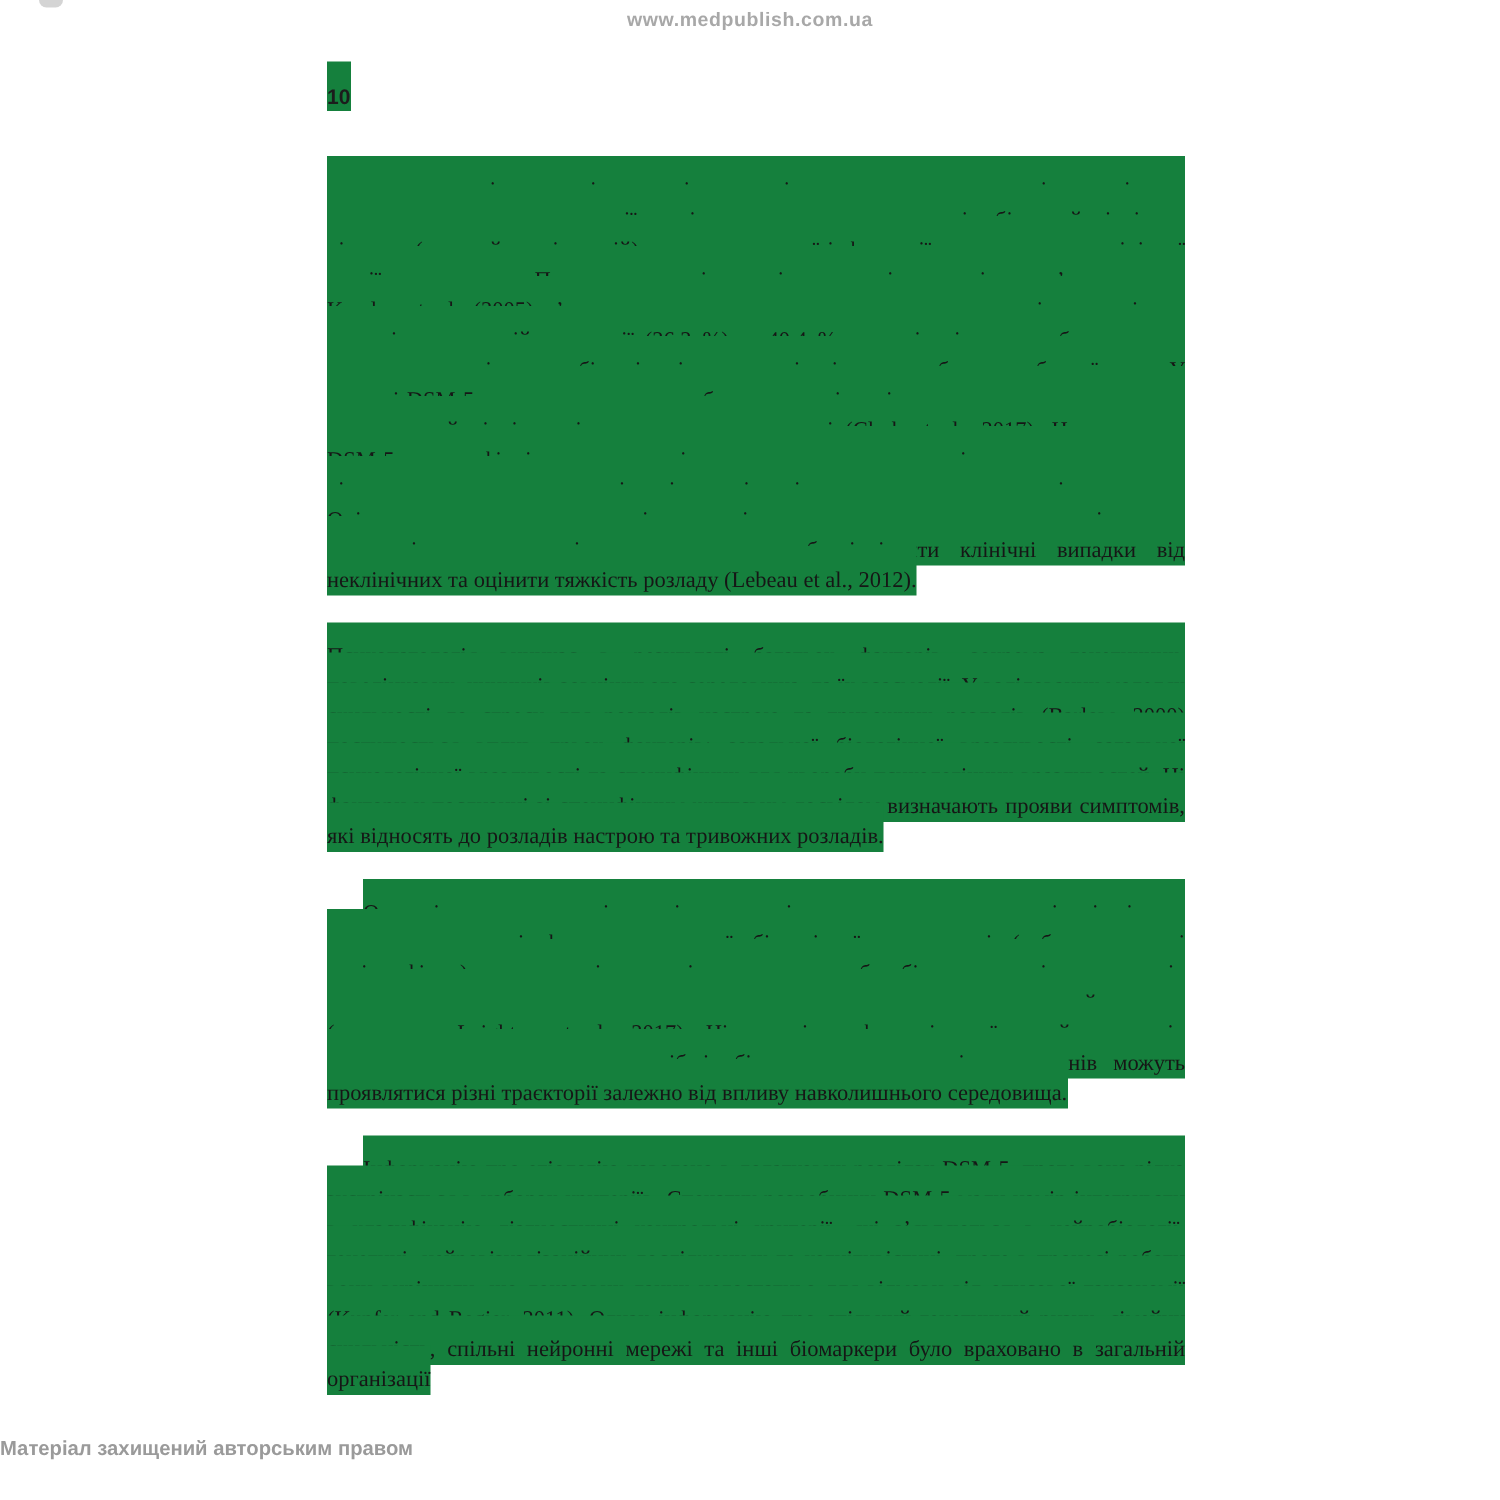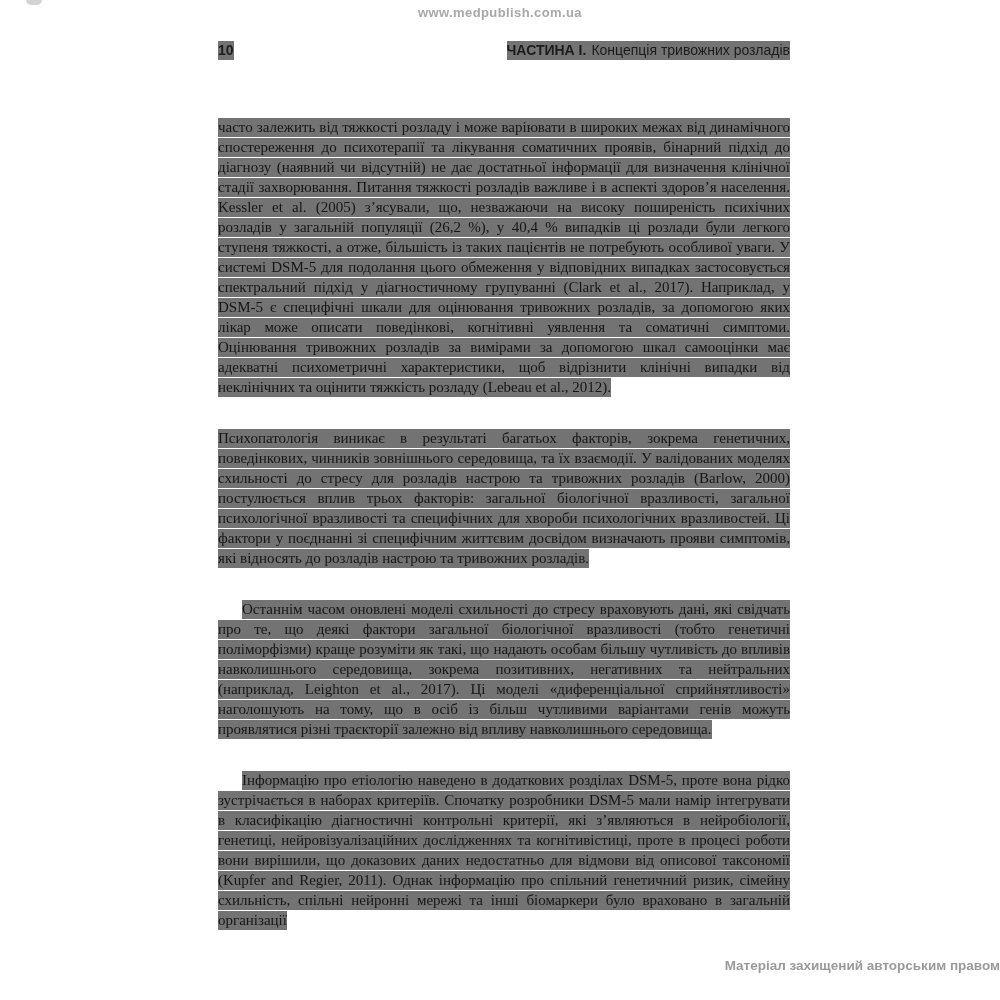--- a/index.html
+++ b/index.html
@@ -43,22 +43,22 @@
     display: flex;
     justify-content: space-between;
     align-items: baseline;
     font-family: "Liberation Sans", sans-serif;
     font-size: 14px;
     color: #1c1c1c;
   }
   .page-number { font-weight: bold; }
   .part-label { font-weight: bold; margin-right: 5px; }
   .hl {
-    background: #737373;
-    padding: 1px 0 2px 0;
+    background: #15803d;
+    padding: 15px 0 2px 0;
   }
   .body-col {
     position: absolute;
     top: 86px;
     left: 218px;
     width: 572px;
   }
   .para {
     text-align: justify;
     font-size: 15px;
@@ -74,43 +74,38 @@
     letter-spacing: 0.2px;
     color: #1f1f1f;
     margin-top: 24px;
     margin-bottom: 15px;
   }
   .footer {
     position: absolute;
     bottom: 7px;
     left: 0;
     right: 0;
-    text-align: right;
+    text-align: left;
     font-family: "Liberation Sans", sans-serif;
     font-weight: bold;
     font-size: 13.5px;
     color: #9a9a9a;
   }
 </style>
 </head>
 <body>
 
 <div class="page">
 
   <div class="scan-artifact"></div>
 
   <div class="watermark">www.medpublish.com.ua</div>
 
   <div class="header">
     <span class="page-number hl">10</span>
-    <span class="running-title">
-      <span class="hl">
-        <span class="part-label">ЧАСТИНА І.</span><span>Концепція тривожних розладів</span>
-      </span>
-    </span>
   </div>
 
   <div class="body-col">
 
     <p class="para">
       <span class="hl">часто залежить від тяжкості розладу і може варіювати в широких межах від динамічного спостереження до психотерапії та лікування соматичних проявів, бінарний підхід до діагнозу (наявний чи відсутній) не дає достатньої інформації для визначення клінічної стадії захворювання. Питання тяжкості розладів важливе і в аспекті здоров’я населення. Kessler et al. (2005) з’ясували, що, незважаючи на високу поширеність психічних розладів у загальній популяції (26,2 %), у 40,4 % випадків ці розлади були легкого ступеня тяжкості, а отже, більшість із таких пацієнтів не потребують особливої уваги. У системі DSM-5 для подолання цього обмеження у відповідних випадках застосовується спектральний підхід у діагностичному групуванні (Clark et al., 2017). Наприклад, у DSM-5 є специфічні шкали для оцінювання тривожних розладів, за допомогою яких лікар може описати поведінкові, когнітивні уявлення та соматичні симптоми. Оцінювання тривожних розладів за вимірами за допомогою шкал самооцінки має адекватні психометричні характеристики, щоб відрізнити клінічні випадки від неклінічних та оцінити тяжкість розладу (Lebeau et al., 2012).</span>
     </p>
 
 
     <p class="para">

